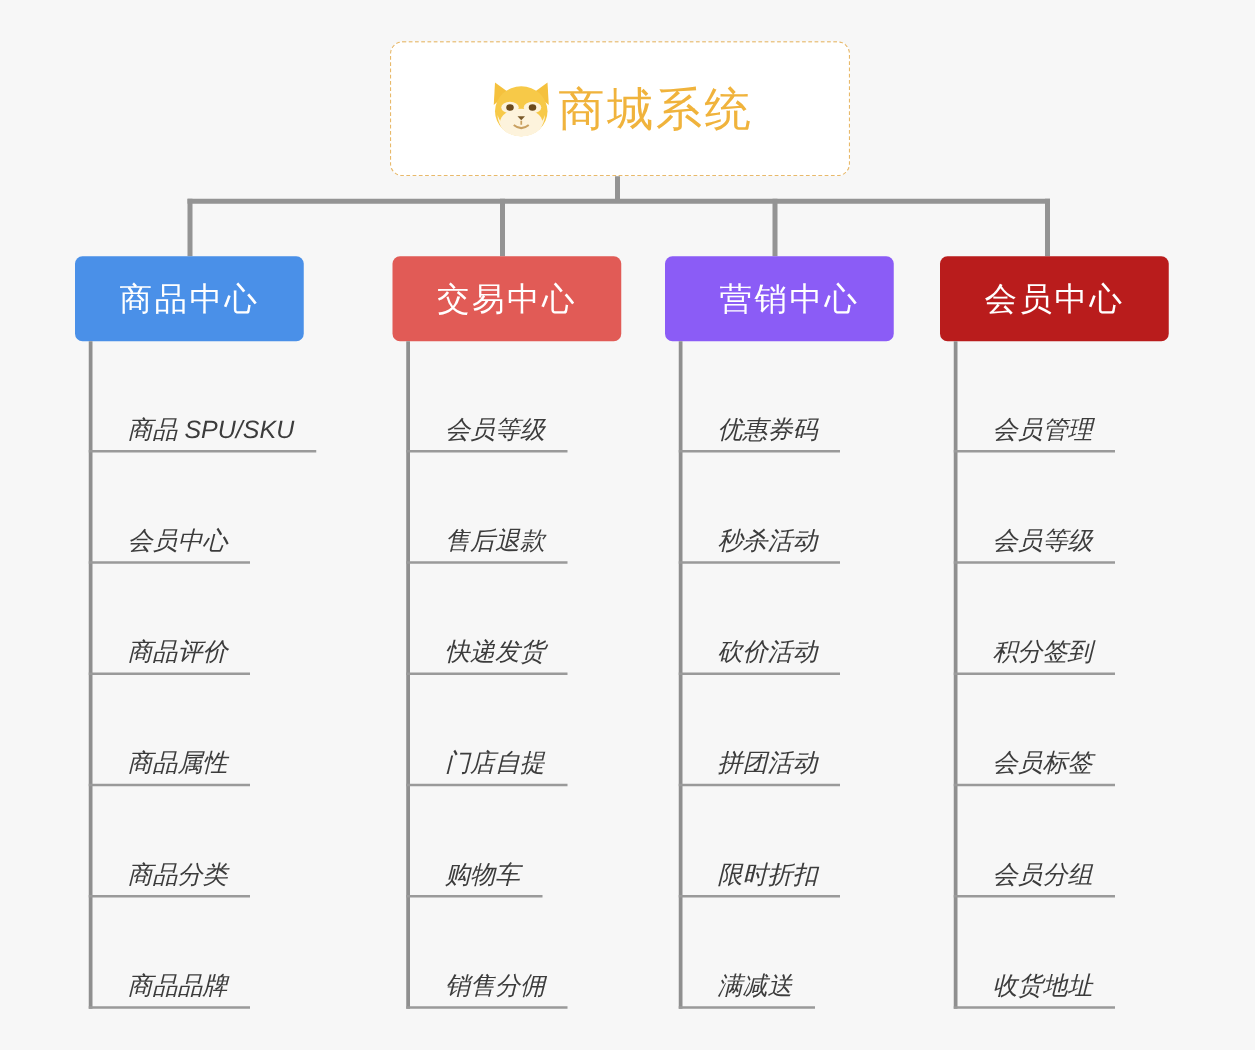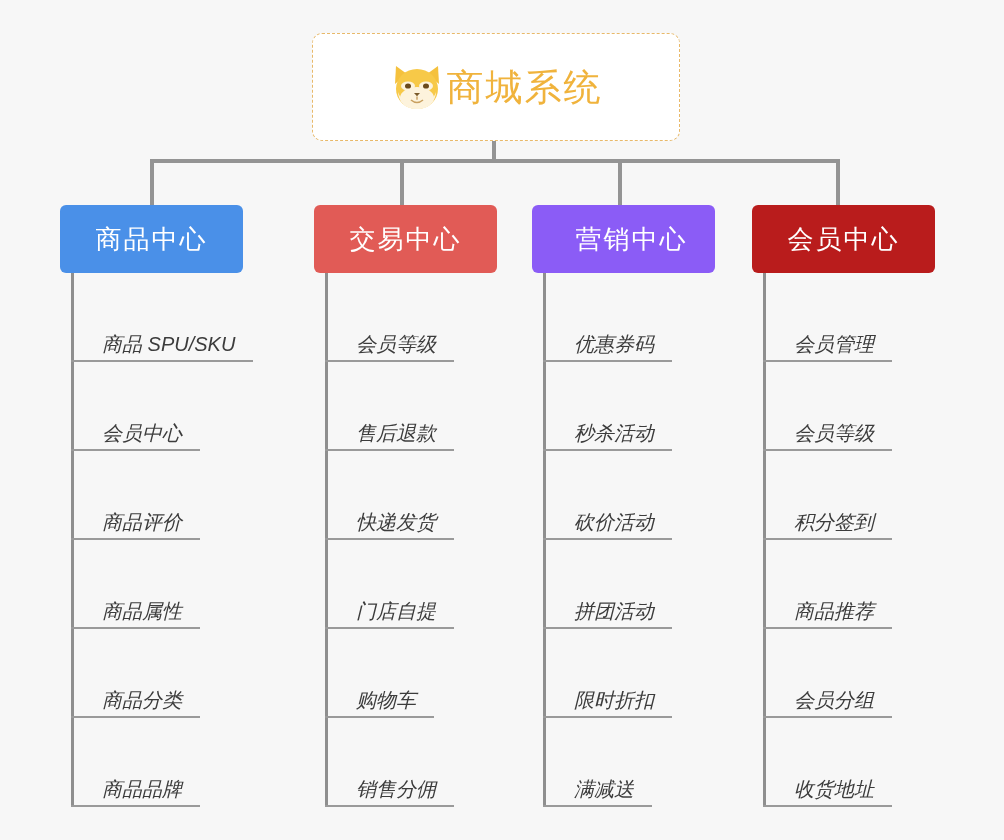--- a/index.html
+++ b/index.html
@@ -252,21 +252,21 @@
       <div class="leaf">
           <span class="leaf-inner">会员管理</span>
         </div>
       <div class="leaf">
           <span class="leaf-inner">会员等级</span>
         </div>
       <div class="leaf">
           <span class="leaf-inner">积分签到</span>
         </div>
       <div class="leaf">
-          <span class="leaf-inner">商品推荐</span>
+          <span class="leaf-inner">会员标签</span>
         </div>
       <div class="leaf">
           <span class="leaf-inner">会员分组</span>
         </div>
       <div class="leaf">
           <span class="leaf-inner">收货地址</span>
         </div>
     </div>
   </div>
 

